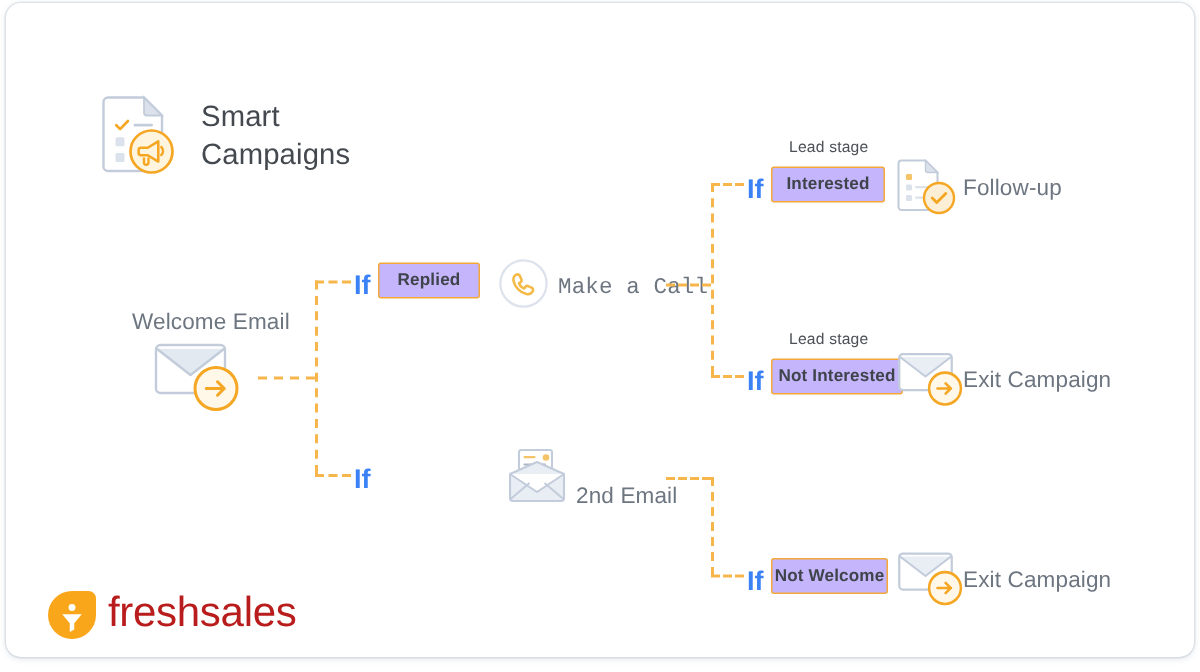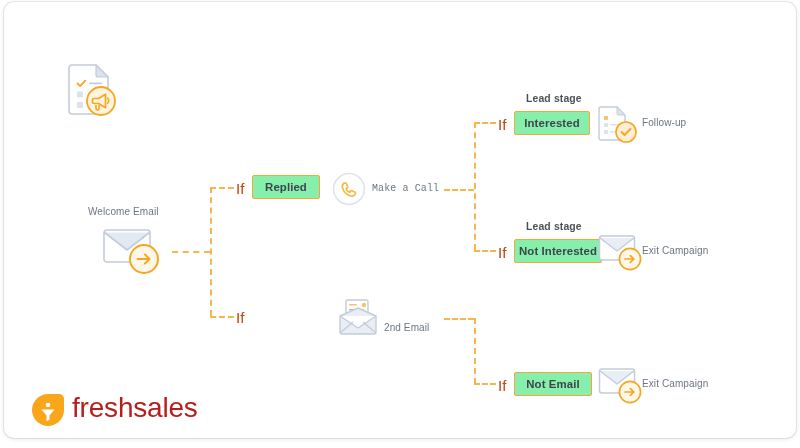--- a/index.html
+++ b/index.html
@@ -39,46 +39,46 @@
     line-height: 25px;
     color: #44494f;
     letter-spacing: .1px;
     white-space: pre-line;
     font-weight: 400;
   }
 
   
   .node-label {
     position: absolute;
-    font-size: 10px;
+    font-size: 15px;
     color: #6d7680;
     white-space: nowrap;
     letter-spacing: .1px;
   }
   .if-label {
     position: absolute;
-    font-size: 15px;
-    color: #c2410c;
-    font-weight: 400;
+    font-size: 18px;
+    color: #3b82f6;
+    font-weight: 700;
     white-space: nowrap;
   }
   .stage-label {
     position: absolute;
     font-size: 10.4px;
     color: #4c5158;
-    font-weight: 700;
+    font-weight: 400;
     white-space: nowrap;
     letter-spacing: .15px;
   }
 
   
   .pill {
     position: absolute;
     height: 24px;
-    background: #86efac;
+    background: #c4b5fd;
     border: 1px solid #f4a83a;
     border-radius: 2px;
     display: flex;
     align-items: center;
     justify-content: center;
     font-size: 11.4px;
     font-weight: 700;
     color: #3f444b;
     letter-spacing: .1px;
     white-space: nowrap;
@@ -129,20 +129,22 @@
         <rect x="13" y="31.5" width="6" height="6" rx="1" fill="#dbe2ec"></rect>
         <rect x="25" y="33.5" width="13" height="1.8" rx="0.9" fill="#c3ccda"></rect>
         <rect x="13" y="42" width="6" height="6" rx="1" fill="#dbe2ec"></rect>
         <rect x="25" y="44" width="9" height="1.8" rx="0.9" fill="#c3ccda"></rect>
         <circle cx="37" cy="41" r="14" fill="#fff4dd" stroke="#f5a623" stroke-width="1.8"></circle>
         <path d="M30 38.5 h4.5 l7 -4.2 v13.4 l-7 -4.2 h-4.5 a1.6 1.6 0 0 1 -1.6 -1.6 v-1.8 a1.6 1.6 0 0 1 1.6 -1.6 z" fill="none" stroke="#f5a623" stroke-width="1.7" stroke-linejoin="round"></path>
         <path d="M43.5 38 a3.6 3.6 0 0 1 0 5.4" fill="none" stroke="#f5a623" stroke-width="1.6" stroke-linecap="round"></path>
         <path d="M32 45 v3.4 a1.5 1.5 0 0 0 3 0 v-3.4" fill="none" stroke="#f5a623" stroke-width="1.6" stroke-linejoin="round"></path>
       </svg>
     </div>
+    <div id="header-title">Smart
+Campaigns</div>
   </div>
 
   <div class="node-label" style="left:84px; top:204px;">Welcome Email</div>
   <div class="icon-wrap" style="left:98px; top:222px; width:64px; height:56px;">
     <svg width="64" height="56" viewBox="0 0 64 56">
       <rect x="2" y="6" width="46" height="32" rx="3" fill="#ffffff" stroke="#c3ccda" stroke-width="1.6"></rect>
       <path d="M2.5 8.5 L25 26 L47.5 8.5" fill="#e3e9f1" stroke="#c3ccda" stroke-width="1.6" stroke-linejoin="round"></path>
       <circle cx="42" cy="35" r="14" fill="#fff7e8" stroke="#f5a623" stroke-width="2"></circle>
       <path d="M35.5 35 h12 M43 30.5 l4.5 4.5 l-4.5 4.5" fill="none" stroke="#f5a623" stroke-width="2" stroke-linecap="round" stroke-linejoin="round"></path>
     </svg>
@@ -213,21 +215,21 @@
       <path d="M2 35 L15 24 M38 35 L25 24" fill="none" stroke="#c3ccda" stroke-width="1.3"></path>
     </svg>
   </div>
   <div class="node-label" style="left:380px; top:320px;">2nd Email</div>
 
   <div class="dash-h" style="left:440px; top:316px; width:30px;"></div>
   <div class="dash-v" style="left:470px; top:316px; height:66px;"></div>
   <div class="dash-h" style="left:470px; top:381px; width:22px;"></div>
 
   <div class="if-label" style="left:494px; top:375px;">If</div>
-  <div class="pill" style="left:510px; top:370px; width:78px;">Not Email</div>
+  <div class="pill" style="left:510px; top:370px; width:78px;">Not Welcome</div>
   <div class="icon-wrap" style="left:594px; top:363px; width:50px; height:42px;">
     <svg width="50" height="42" viewBox="0 0 50 42">
       <rect x="1.5" y="4" width="35" height="24" rx="2.5" fill="#ffffff" stroke="#c3ccda" stroke-width="1.5"></rect>
       <path d="M2 6 L19 19 L36 6" fill="#e9eef5" stroke="#c3ccda" stroke-width="1.4" stroke-linejoin="round"></path>
       <circle cx="32" cy="27" r="10.6" fill="#fff7e8" stroke="#f5a623" stroke-width="1.7"></circle>
       <path d="M27 27 h9 M32.4 23.6 l3.4 3.4 l-3.4 3.4" fill="none" stroke="#f5a623" stroke-width="1.7" stroke-linecap="round" stroke-linejoin="round"></path>
     </svg>
   </div>
   <div class="node-label" style="left:638px; top:376px;">Exit Campaign</div>
 

